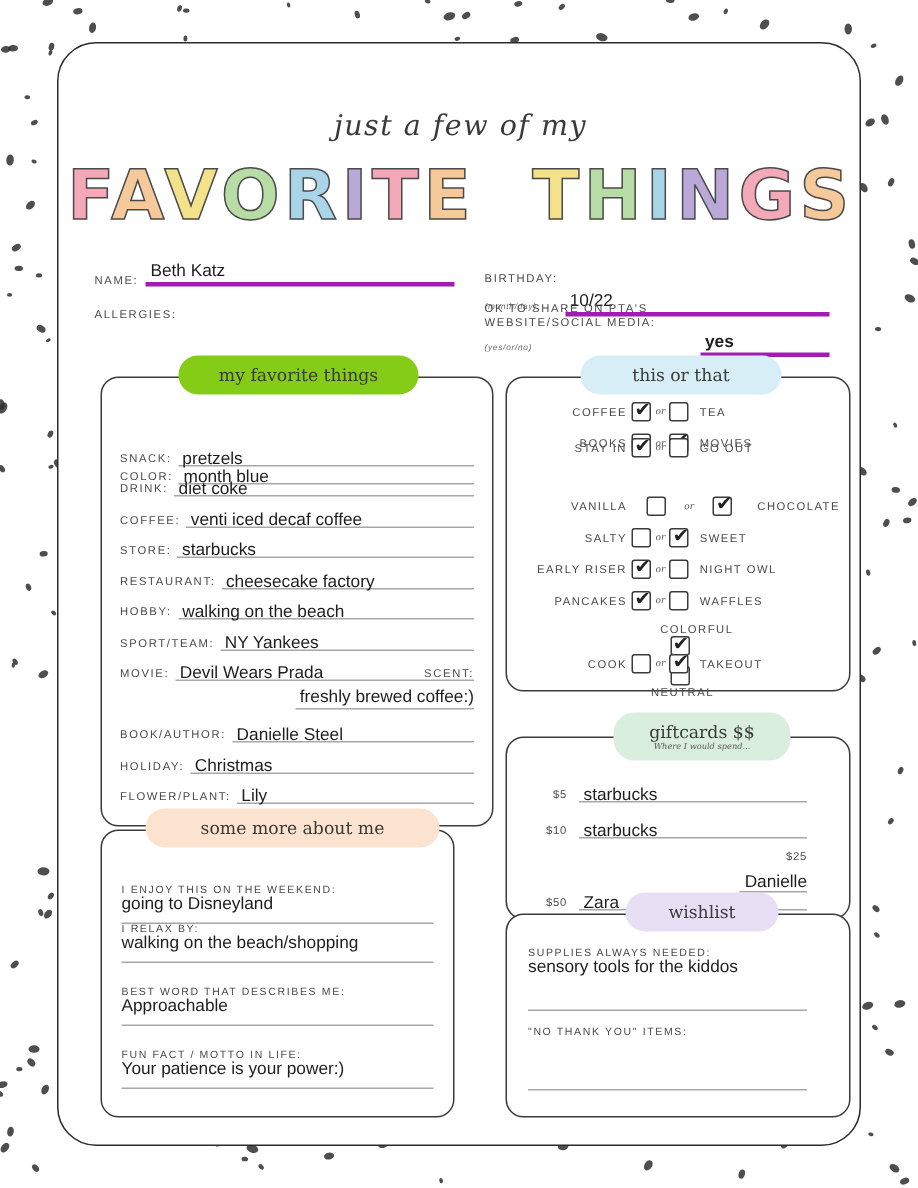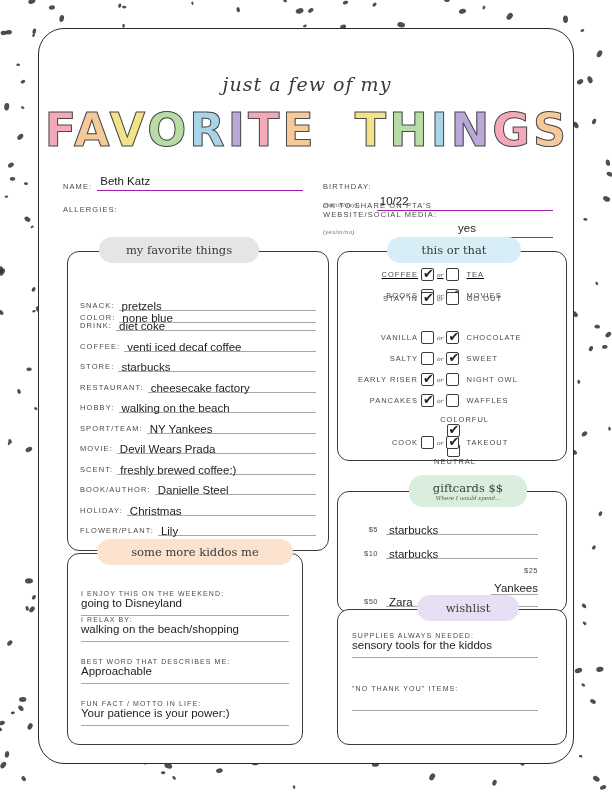--- a/index.html
+++ b/index.html
@@ -52,21 +52,21 @@
     font-family:"Liberation Sans", sans-serif;
     text-transform:uppercase;
     white-space:nowrap;
   }
   .lbl-sm{font-size:5.5px;letter-spacing:.5px;color:#6a6a6a;font-style:italic;}
   .val{
     font-size:11.5px;color:#1d1d1d;
     font-family:"Liberation Sans", sans-serif;
   }
   .ruled{
-    border-bottom:1px solid #a21caf;
+    border-bottom:3px solid #a21caf;
     display:inline-block;
     box-sizing:border-box;
   }
   .topfield{position:absolute;display:flex;align-items:flex-end;}
   
   .card{
     position:absolute;
     border:1.3px solid #3b3b3b;
     border-radius:12px;
     box-sizing:border-box;
@@ -106,21 +106,21 @@
   .gc-amt{width:26px;text-align:right;font-size:7.5px;color:#4a4a4a;letter-spacing:.5px;padding-bottom:1px;}
   .gc-line{flex:1;border-bottom:1px solid #a7a7a7;margin-left:8px;height:16px;padding-left:3px;}
   .gc-line span{font-size:11.5px;color:#1d1d1d;position:relative;top:2px;}
   
   .sm-block{position:absolute;left:13px;width:208px;}
   .sm-q{font-size:7px;letter-spacing:1.1px;color:#4a4a4a;text-transform:uppercase;}
   .sm-a{font-size:11.5px;color:#1d1d1d;border-bottom:1px solid #a7a7a7;padding-bottom:2px;height:16px;}
   
   .wl-block{position:absolute;left:14px;width:186px;}
   .wl-q{font-size:7px;letter-spacing:1.1px;color:#4a4a4a;text-transform:uppercase;}
-  .wl-a{font-size:11.5px;color:#1d1d1d;border-bottom:1px solid #a7a7a7;padding-bottom:2px;height:16px;}
+  .wl-a{font-size:11.5px;color:#1d1d1d;border-bottom:1px solid #a7a7a7;padding-bottom:18px;height:16px;}
 </style>
 </head>
 <body>
 
 <svg id="dots" viewBox="0 0 612 792">
     <ellipse cx="0.0" cy="729.2" rx="2.3" ry="1.6" transform="rotate(38 0.0 729.2)" fill="#2f2f2f" opacity="0.85"></ellipse>
     <ellipse cx="33.6" cy="289.4" rx="2.5" ry="1.7" transform="rotate(120 33.6 289.4)" fill="#2f2f2f" opacity="0.85"></ellipse>
     <ellipse cx="565.7" cy="407.8" rx="2.0" ry="1.4" transform="rotate(73 565.7 407.8)" fill="#2f2f2f" opacity="0.85"></ellipse>
     <ellipse cx="575.0" cy="314.2" rx="3.3" ry="2.2" transform="rotate(45 575.0 314.2)" fill="#2f2f2f" opacity="0.85"></ellipse>
     <ellipse cx="609.7" cy="174.2" rx="3.2" ry="2.1" transform="rotate(26 609.7 174.2)" fill="#2f2f2f" opacity="0.85"></ellipse>
@@ -274,31 +274,31 @@
       <span class="lbl">BIRTHDAY:</span><br>
       <span class="lbl-sm">(month/day)</span>
     </span>
     <span class="ruled val" style="flex:1;margin-left:5px;padding-left:3px;height:16px;">10/22</span>
   </div>
   <div class="topfield" style="left:284px;top:172px;width:230px;align-items:flex-end;">
     <span style="display:block;width:130px;">
       <span class="lbl" style="white-space:normal;line-height:1.25;display:block;">OK TO SHARE ON PTA'S WEBSITE/SOCIAL MEDIA:</span>
       <span class="lbl-sm">(yes/or/no)</span>
     </span>
-    <span class="ruled val" style="flex:1;margin-left:2px;padding-left:3px;height:16px;">yes</span>
-  </div>
-
-  <div class="pill" id="fav-pill" style="left: 60px; top: 208px; width: 160px; height: 26px; background: #e5e5e5;">
+    <span class="ruled val" style="flex:1;margin-left:14px;padding-left:3px;height:16px;font-weight:bold;">yes</span>
+  </div>
+
+  <div class="pill" id="fav-pill" style="left: 80px; top: 208px; width: 160px; height: 26px; background: #84cc16;">
     <span>my favorite things</span>
   </div>
   <div class="card" style="left:28px;top:222px;width:262px;height:300px;">
     <div id="fav-rows">
         <div class="fav-row" style="top: 22px; margin-top: 33px;">
           <span class="lbl">COLOR:</span>
-          <span class="line"><span>none blue</span></span>
+          <span class="line"><span>month blue</span></span>
         </div>
         <div class="fav-row" style="top: 42.5px;">
           <span class="lbl">SNACK:</span>
           <span class="line"><span>pretzels</span></span>
         </div>
         <div class="fav-row" style="top: 63px;">
           <span class="lbl">DRINK:</span>
           <span class="line"><span>diet coke</span></span>
         </div>
         <div class="fav-row" style="top: 83.5px;">
@@ -318,21 +318,21 @@
           <span class="line"><span>walking on the beach</span></span>
         </div>
         <div class="fav-row" style="top: 165.5px;">
           <span class="lbl">SPORT/TEAM:</span>
           <span class="line"><span>NY Yankees</span></span>
         </div>
         <div class="fav-row" style="top: 186px;">
           <span class="lbl">MOVIE:</span>
           <span class="line"><span>Devil Wears Prada</span></span>
         </div>
-        <div class="fav-row" style="top: 207px;">
+        <div class="fav-row" style="top: 192px; flex-direction: column;">
           <span class="lbl">SCENT:</span>
           <span class="line"><span>freshly brewed coffee:)</span></span>
         </div>
         <div class="fav-row" style="top: 227px;">
           <span class="lbl">BOOK/AUTHOR:</span>
           <span class="line"><span>Danielle Steel</span></span>
         </div>
         <div class="fav-row" style="top: 247.5px;">
           <span class="lbl">HOLIDAY:</span>
           <span class="line"><span>Christmas</span></span>
@@ -342,42 +342,42 @@
           <span class="line"><span>Lily</span></span>
         </div>
       </div>
   </div>
 
   <div class="pill" id="tot-pill" style="left: 348px; top: 208px; width: 134px; height: 26px; background: rgb(215, 238, 246);">
     <span>this or that</span>
   </div>
   <div class="card" style="left:298px;top:222px;width:230px;height:210px;">
     <div id="tot-rows">
-        <div class="tot-row" style="top: 16px; text-decoration: underline;">
+        <div class="tot-row" style="top: 16px;">
           <span class="tot-left">COFFEE</span>
           <span class="box checked"></span>
           <span class="orr">or</span>
           <span class="box"></span>
           <span class="tot-right">TEA</span>
         </div>
         <div class="tot-row" style="top: 37px;">
           <span class="tot-left">BOOKS</span>
           <span class="box"></span>
           <span class="orr">or</span>
           <span class="box checked"></span>
           <span class="tot-right">MOVIES</span>
         </div>
         <div class="tot-row" style="top: 40px;">
           <span class="tot-left">STAY IN</span>
           <span class="box checked"></span>
           <span class="orr">or</span>
           <span class="box"></span>
           <span class="tot-right">GO OUT</span>
         </div>
-        <div class="tot-row" style="top: 79px;">
+        <div class="tot-row" style="top: 79px; justify-content: space-between;">
           <span class="tot-left">VANILLA</span>
           <span class="box"></span>
           <span class="orr">or</span>
           <span class="box checked"></span>
           <span class="tot-right">CHOCOLATE</span>
         </div>
         <div class="tot-row" style="top: 100px;">
           <span class="tot-left">SALTY</span>
           <span class="box"></span>
           <span class="orr">or</span>
@@ -424,31 +424,31 @@
         <div class="gc-row" style="top: 26px;">
           <span class="gc-amt">$5</span>
           <span class="gc-line"><span>starbucks</span></span>
         </div>
         <div class="gc-row" style="top: 50px;">
           <span class="gc-amt">$10</span>
           <span class="gc-line"><span>starbucks</span></span>
         </div>
         <div class="gc-row" style="top: 74px; flex-direction: column;">
           <span class="gc-amt">$25</span>
-          <span class="gc-line"><span>Yankees</span></span>
+          <span class="gc-line"><span>Danielle</span></span>
         </div>
         <div class="gc-row" style="top: 98px;">
           <span class="gc-amt">$50</span>
           <span class="gc-line"><span>Zara</span></span>
         </div>
       </div>
   </div>
 
   <div class="pill" id="sm-pill" style="left: 58px; top: 510px; width: 196px; height: 26px; background: rgb(251, 227, 207);">
-    <span>some more kiddos me</span>
+    <span>some more about me</span>
   </div>
   <div class="card" style="left:28px;top:524px;width:236px;height:192px;">
     <div id="sm-rows">
         <div class="sm-block" style="top: 36px;">
           <div class="sm-q">I ENJOY THIS ON THE WEEKEND:</div>
           <div class="sm-a">going to Disneyland</div>
         </div>
         <div class="sm-block" style="top: 62px;">
           <div class="sm-q">I RELAX BY:</div>
           <div class="sm-a">walking on the beach/shopping</div>

